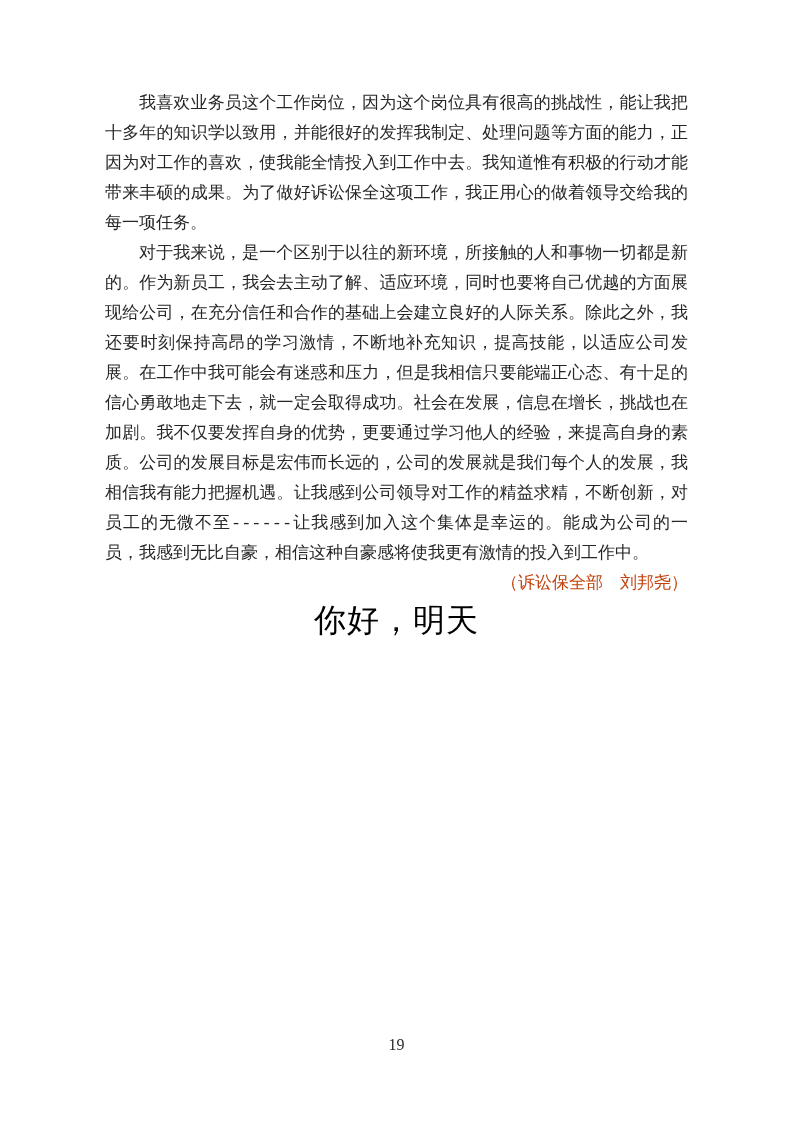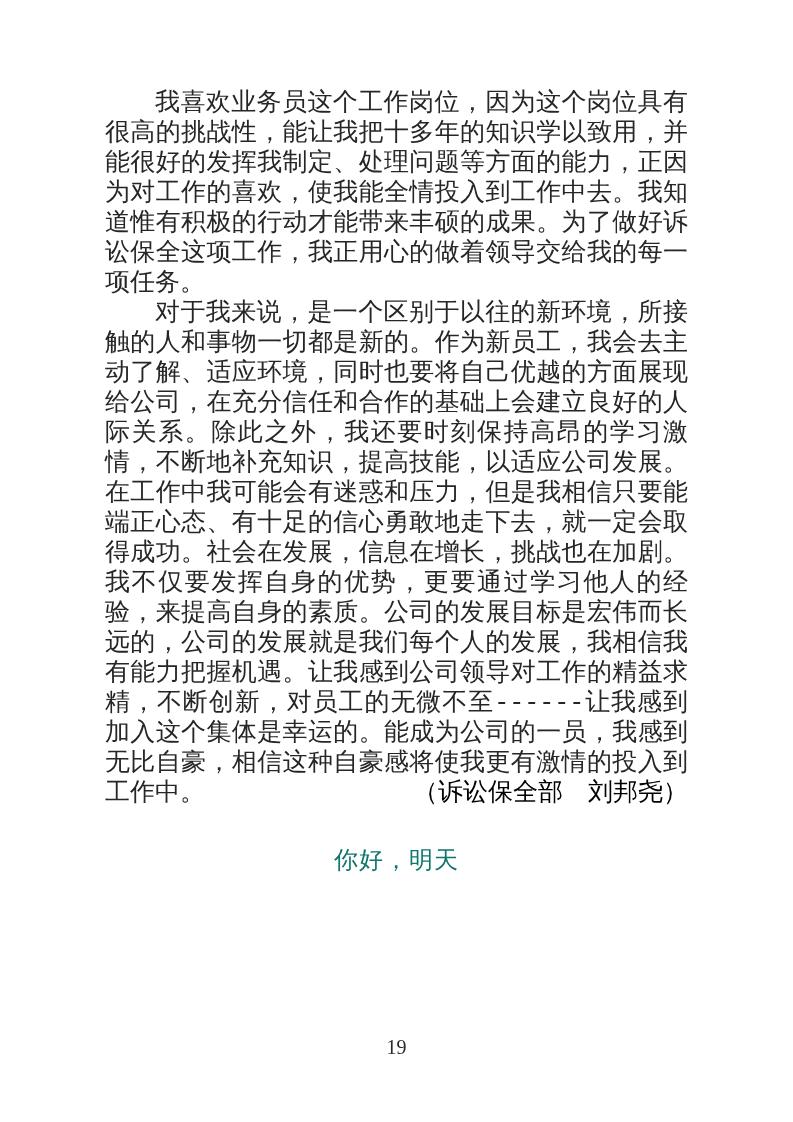--- a/index.html
+++ b/index.html
@@ -16,51 +16,51 @@
   }
   .content {
     position: absolute;
     left: 105px;
     top: 89px;
     width: 583px;
   }
   .body-par {
     margin: 0;
     font-family: "Liberation Mono", "DejaVu Sans Mono", serif;
-    font-size: 25px;
+    font-size: 17px;
     line-height: 30px;
     color: #262626;
     text-align: justify;
     text-indent: 2em;
     word-break: break-all;
   }
   .signature {
     float: right;
     text-indent: 0;
-    color: #000000;
+    color: #c2410c;
   }
   .article-title {
     margin: 32px 0 42px 0;
     font-family: "Liberation Sans", "DejaVu Sans", sans-serif;
-    font-size: 24px;
+    font-size: 32px;
     font-weight: 500;
     line-height: 38px;
-    color: #0f766e;
+    color: #000000;
     text-align: center;
     text-indent: 0;
     letter-spacing: 1px;
   }
   .page-number {
     position: absolute;
     left: 0;
     right: 0;
     top: 1036px;
     text-align: center;
     font-family: "Liberation Serif", "DejaVu Serif", serif;
-    font-size: 20px;
+    font-size: 16px;
     color: #2b2b2b;
   }
 </style>
 </head>
 <body>
 
 <div class="page">
   <div class="content">
 
     <p class="body-par">我喜欢业务员这个工作岗位，因为这个岗位具有很高的挑战性，能让我把十多年的知识学以致用，并能很好的发挥我制定、处理问题等方面的能力，正因为对工作的喜欢，使我能全情投入到工作中去。我知道惟有积极的行动才能带来丰硕的成果。为了做好诉讼保全这项工作，我正用心的做着领导交给我的每一项任务。</p>

